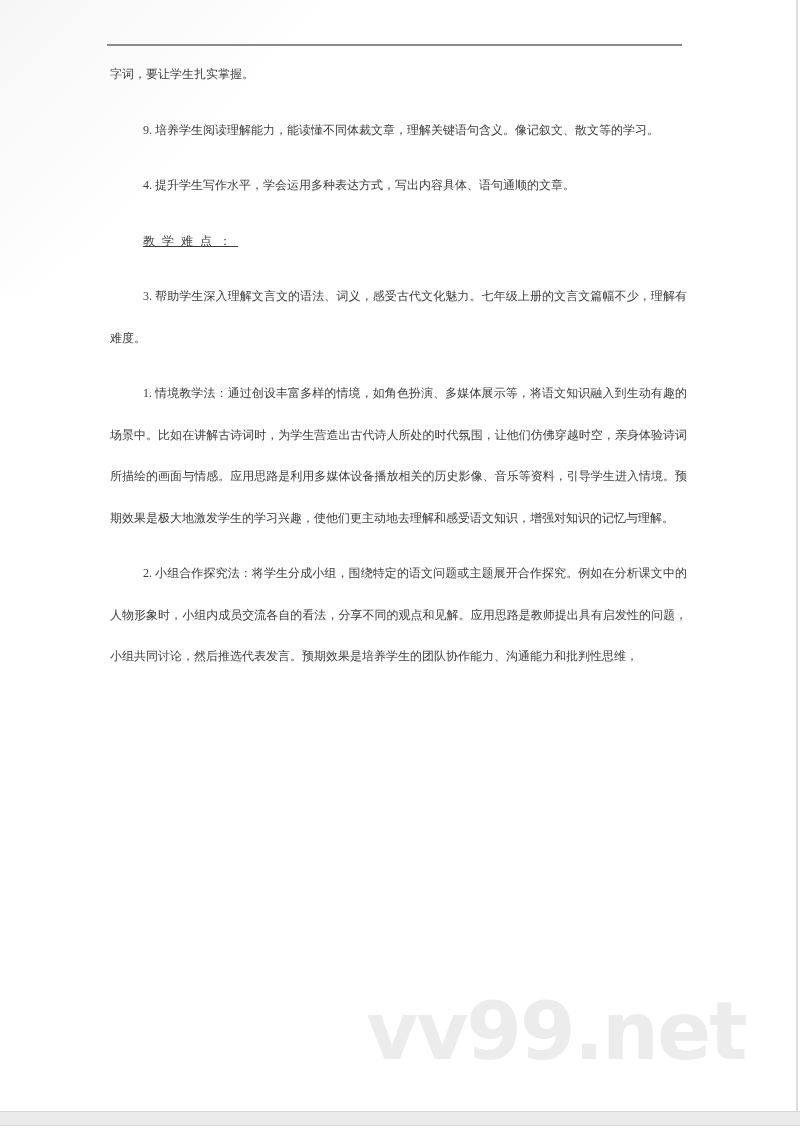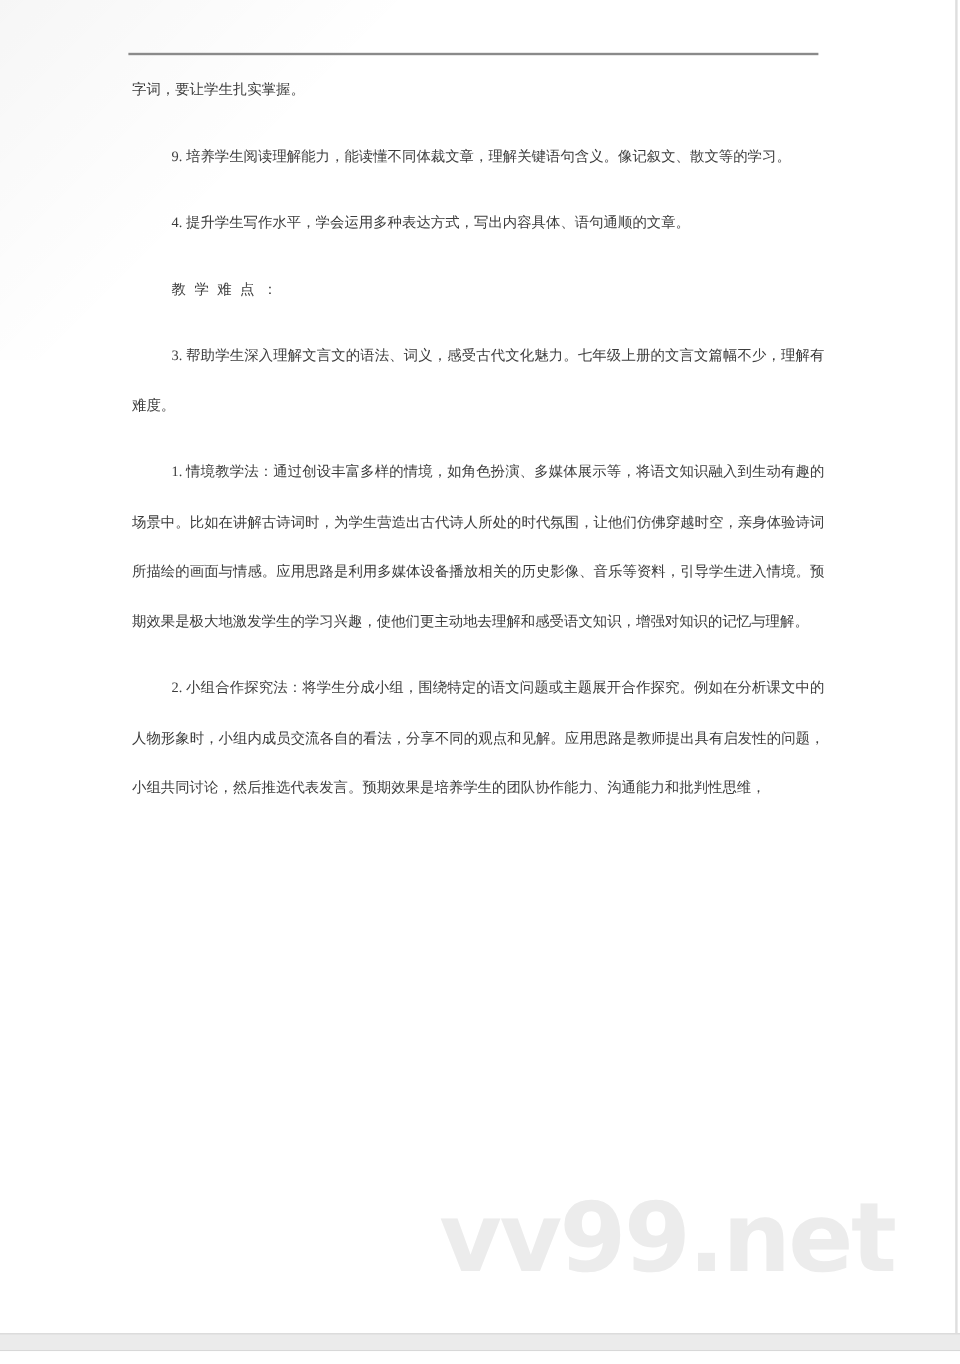--- a/index.html
+++ b/index.html
@@ -46,21 +46,21 @@
     left:110px;top:54px;
     width:577px;
     font-family:"Liberation Serif", serif;
     font-size:12px;
     line-height:41.5px;
     color:var(--text);
     text-align:justify;
   }
   .para{margin:0 0 14px 0;}
   .para.indent{text-indent:33px;}
-  .para.wide{letter-spacing:7px;}
+  .para.wide{letter-spacing:7px;text-decoration:underline;}
   .watermark{
     position:absolute;
     left:366px;top:992px;
     font-family:"DejaVu Sans", sans-serif;
     font-weight:bold;
     font-size:80px;
     line-height:1;
     letter-spacing:-2px;
     color:var(--watermark);
     user-select:none;

